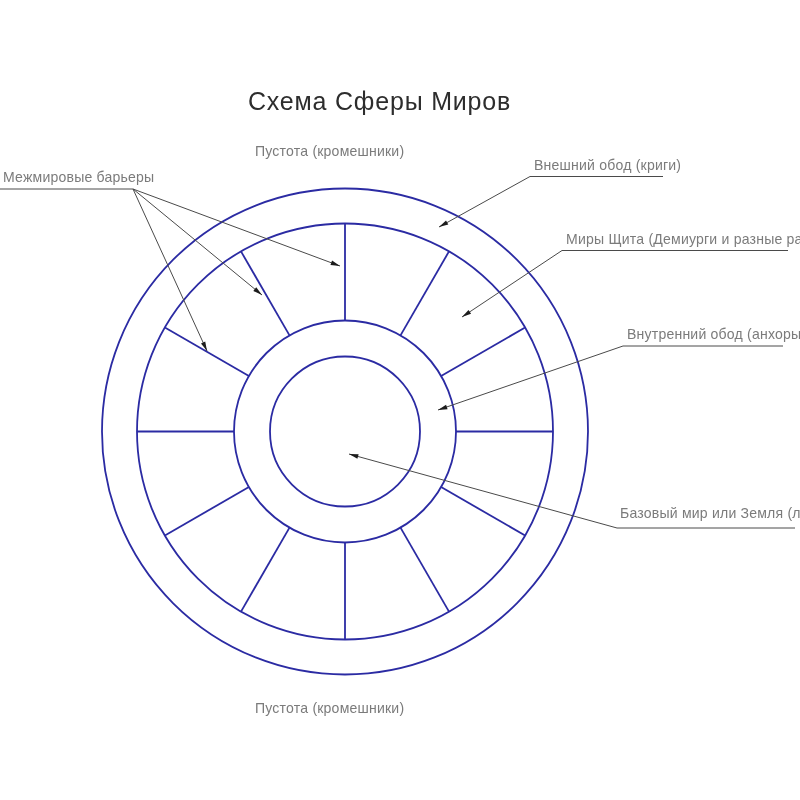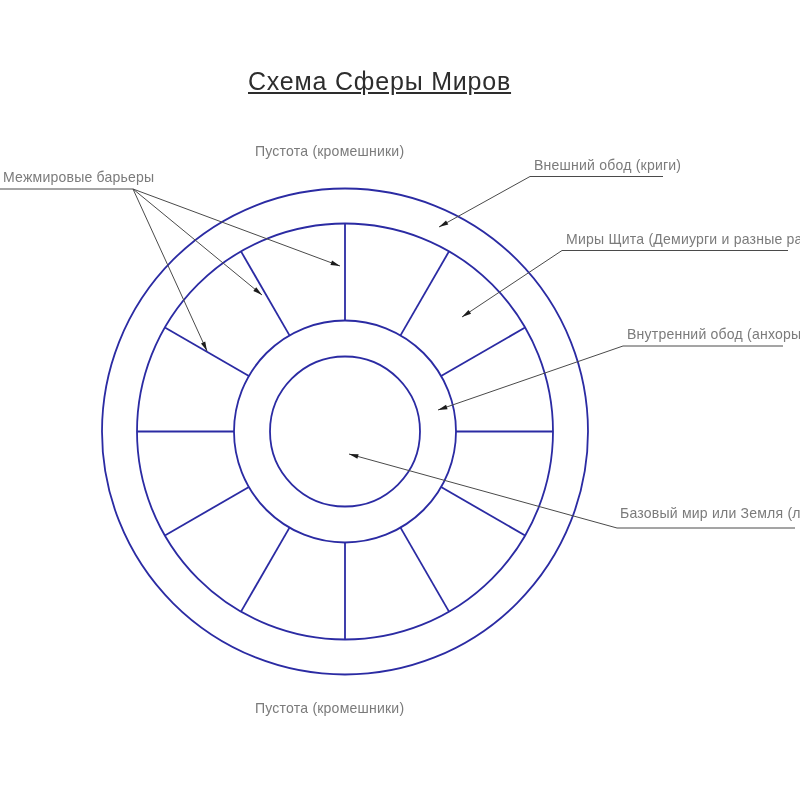--- a/index.html
+++ b/index.html
@@ -69,21 +69,21 @@
       <line x1="562" y1="250.5" x2="462" y2="317" marker-end="url(#arrow)"></line>
 
       <line x1="783" y1="346" x2="623" y2="346"></line>
       <line x1="623" y1="346" x2="438" y2="410" marker-end="url(#arrow)"></line>
 
       <line x1="795" y1="528" x2="617" y2="528"></line>
       <line x1="617" y1="528" x2="349" y2="454" marker-end="url(#arrow)"></line>
     </g>
   </svg>
 
-  <div class="title" style="left:248px; top:68px;text-decoration:underline;">Схема Сферы Миров</div>
+  <div class="title" style="left:248px; top:88px;">Схема Сферы Миров</div>
 
   <div class="lbl" style="left:255px; top:144px;">Пустота (кромешники)</div>
 
   <div class="lbl" style="left:3px; top:170px;">Межмировые барьеры</div>
 
   <div class="lbl" style="left:534px; top:158px;">Внешний обод (криги)</div>
 
   <div class="lbl" style="left:566px; top:232px;">Миры Щита (Демиурги и разные расы)</div>
 
   <div class="lbl" style="left:627px; top:327px;">Внутренний обод (анхоры)</div>

